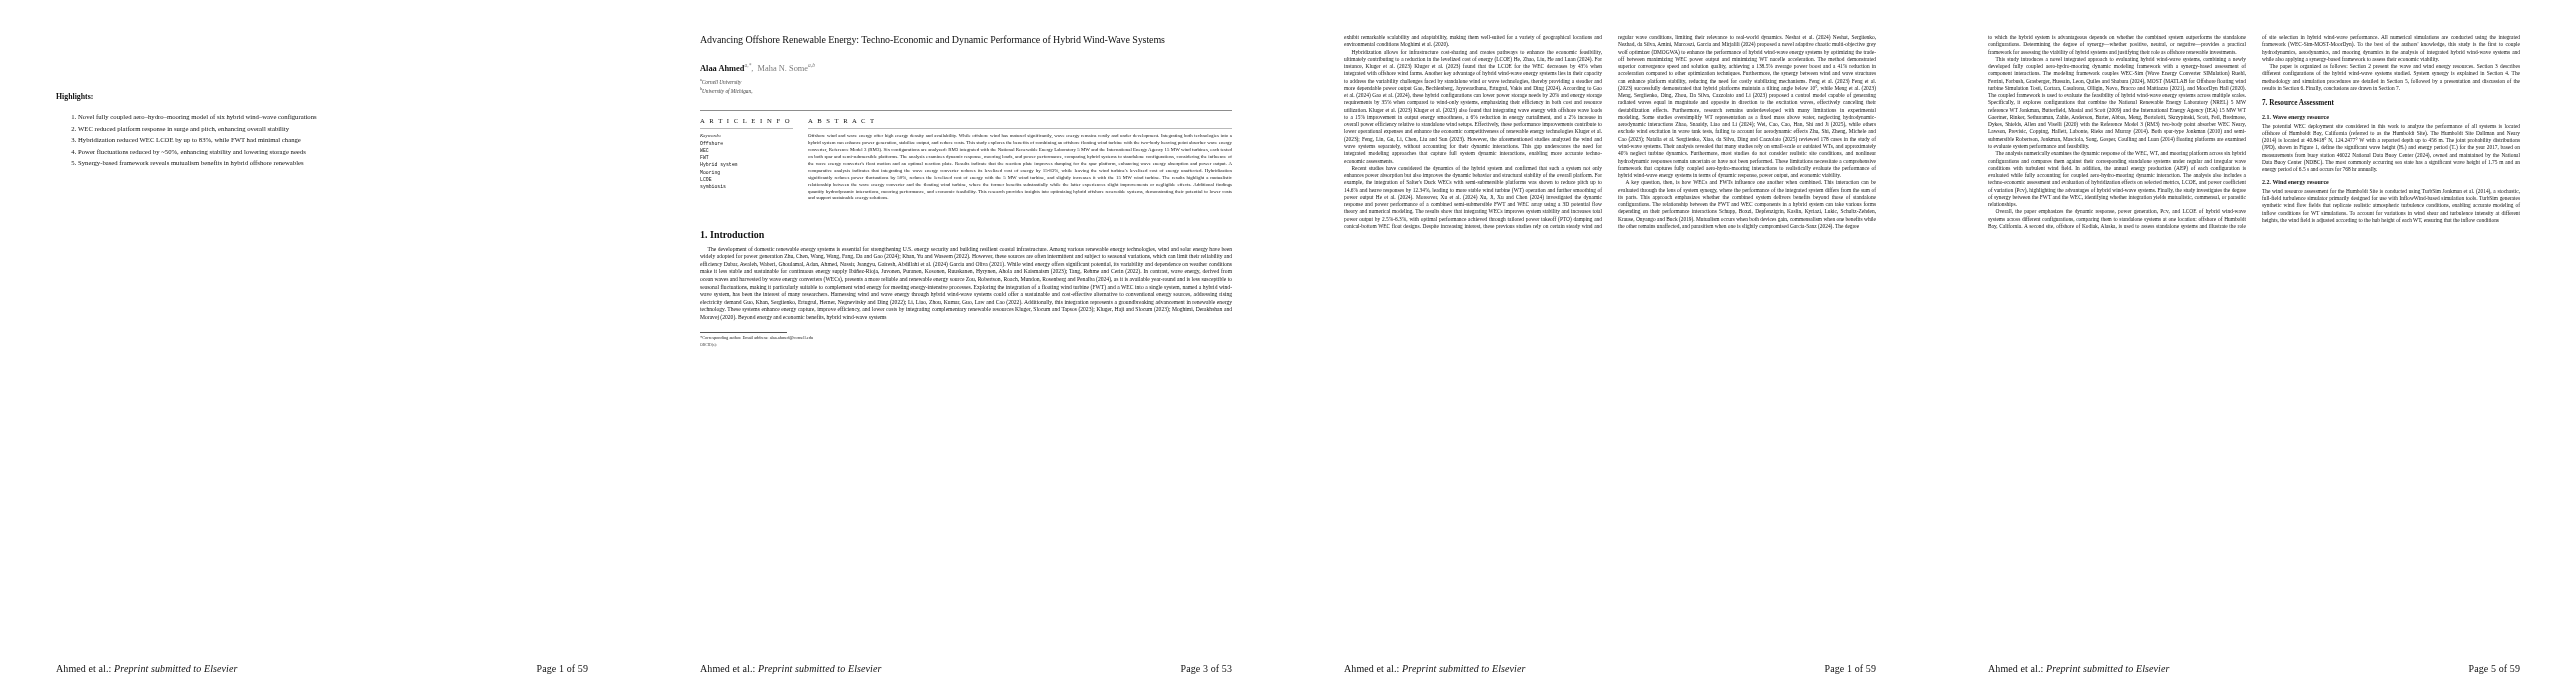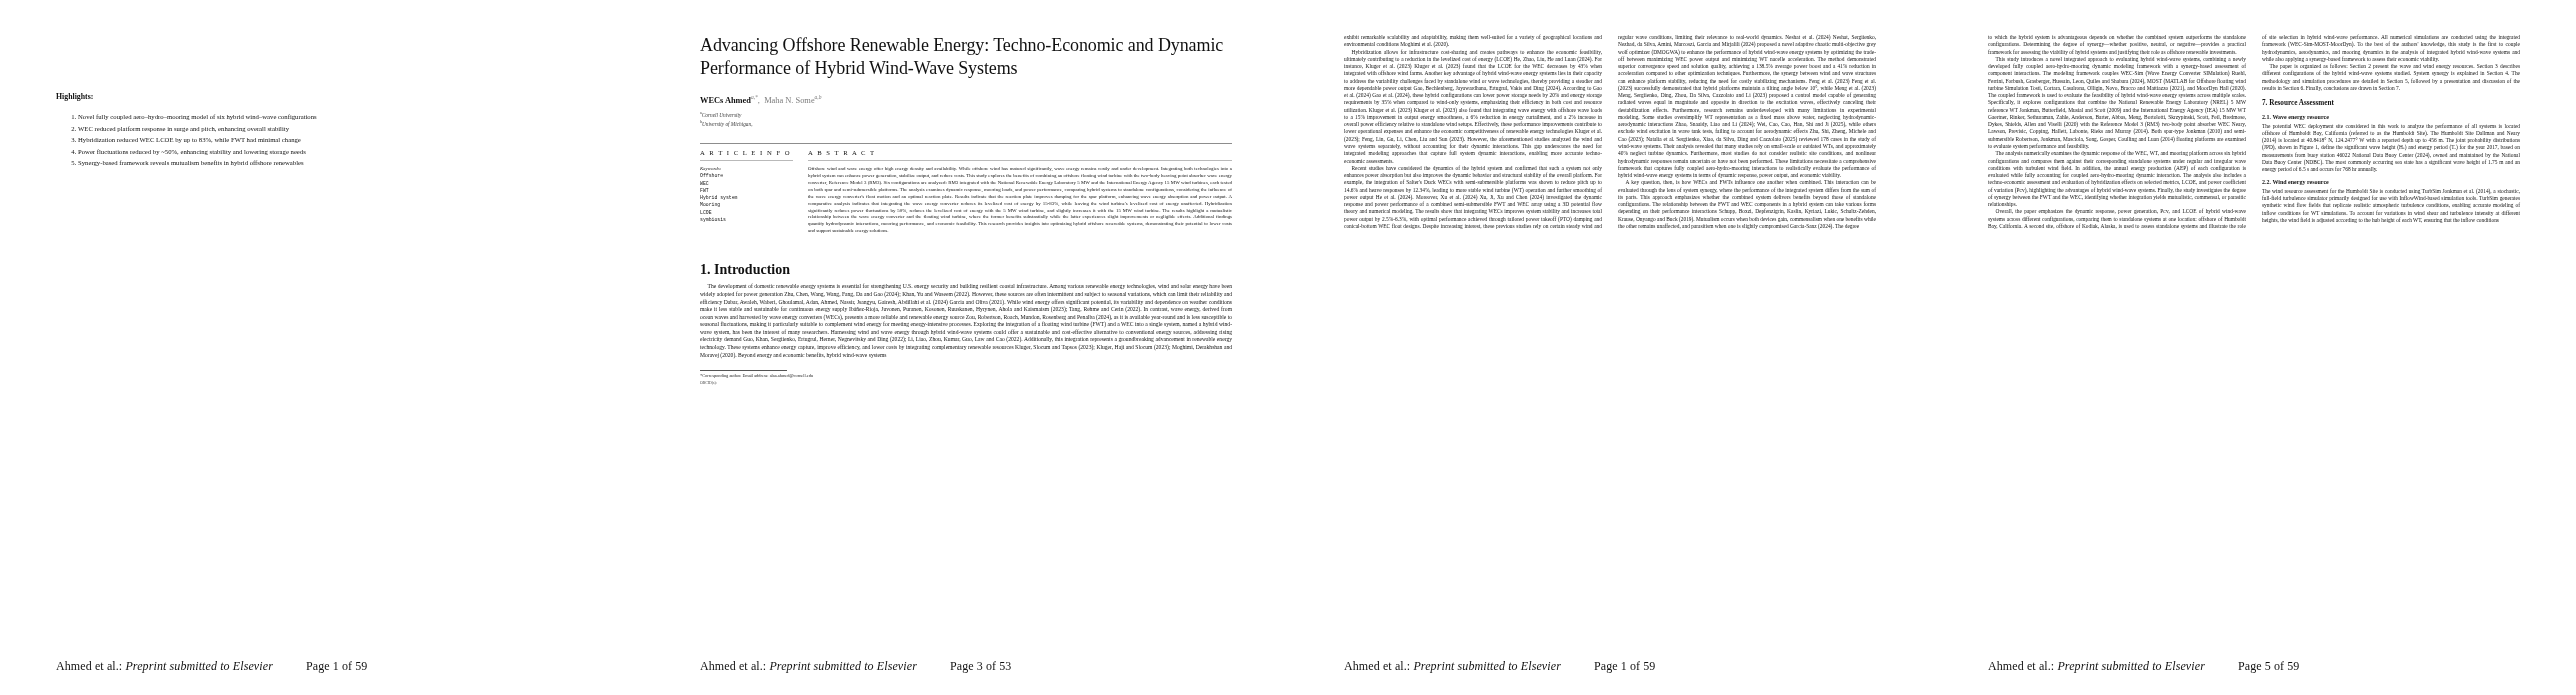--- a/index.html
+++ b/index.html
@@ -30,32 +30,32 @@
     left: 56px; right: 56px;
     top: 34px; bottom: 41px;
   }
 
   
   .footer {
     position: absolute;
     left: 56px; right: 56px;
     bottom: 22px;
     display: flex;
-    justify-content: flex-start;
+    justify-content: space-between;
     align-items: baseline;
-    font-size: 12px;
+    font-size: 10px;
     color: #111;
     letter-spacing: 0.1px;
     gap: 33px;
   }
   .footer .f-left em { font-style: italic; }
 
   
   .title {
-    font-size: 18px;
+    font-size: 10px;
     line-height: 1.26;
     color: #111;
     margin: 0 0 15px 0;
     font-weight: 400;
     letter-spacing: -0.1px;
   }
   .authors {
     font-size: 8.4px;
     color: #7b7b7b;
     margin: 0 0 3.5px 0;
@@ -93,21 +93,21 @@
   .kw-list { font-family: "Liberation Mono","DejaVu Sans Mono",monospace; font-size: 4.8px; line-height: 1.52; color: #111; }
   .abs-body {
     font-size: 4.9px;
     line-height: 1.41;
     text-align: justify;
     color: #111;
     hyphens: auto;
   }
 
   .h2 {
-    font-size: 14px;
+    font-size: 10px;
     font-weight: 700;
     color: #111;
     margin: 27px 0 5.2px 0;
   }
   .body-1col {
     font-size: 5.6px;
     line-height: 1.36;
     text-align: justify;
     color: #111;
     hyphens: auto;
@@ -178,21 +178,21 @@
         <div class="f-left">Ahmed et al.: <em>Preprint submitted to Elsevier</em></div>
         <div>Page 1 of 59</div>
       </div>
   </div>
 
   <div class="page">
     <div class="page-inner">
       <h1 class="title">Advancing Offshore Renewable Energy: Techno-Economic and Dynamic Performance of Hybrid Wind-Wave Systems</h1>
 
       <div class="authors">
-        <span class="a-main">WECs Ahmed</span><sup>a,*</sup>,&nbsp;
+        <span class="a-main">Alaa Ahmed</span><sup>a,*</sup>,&nbsp;
         <span>Maha N. Some</span><sup>a,b</sup>
       </div>
 
       <div class="affils">
         <div><sup>a</sup><span>Cornell University</span></div>
         <div><sup>b</sup><span>University of Michigan,</span></div>
       </div>
 
       <div class="infobox">
         <div class="col-info">

